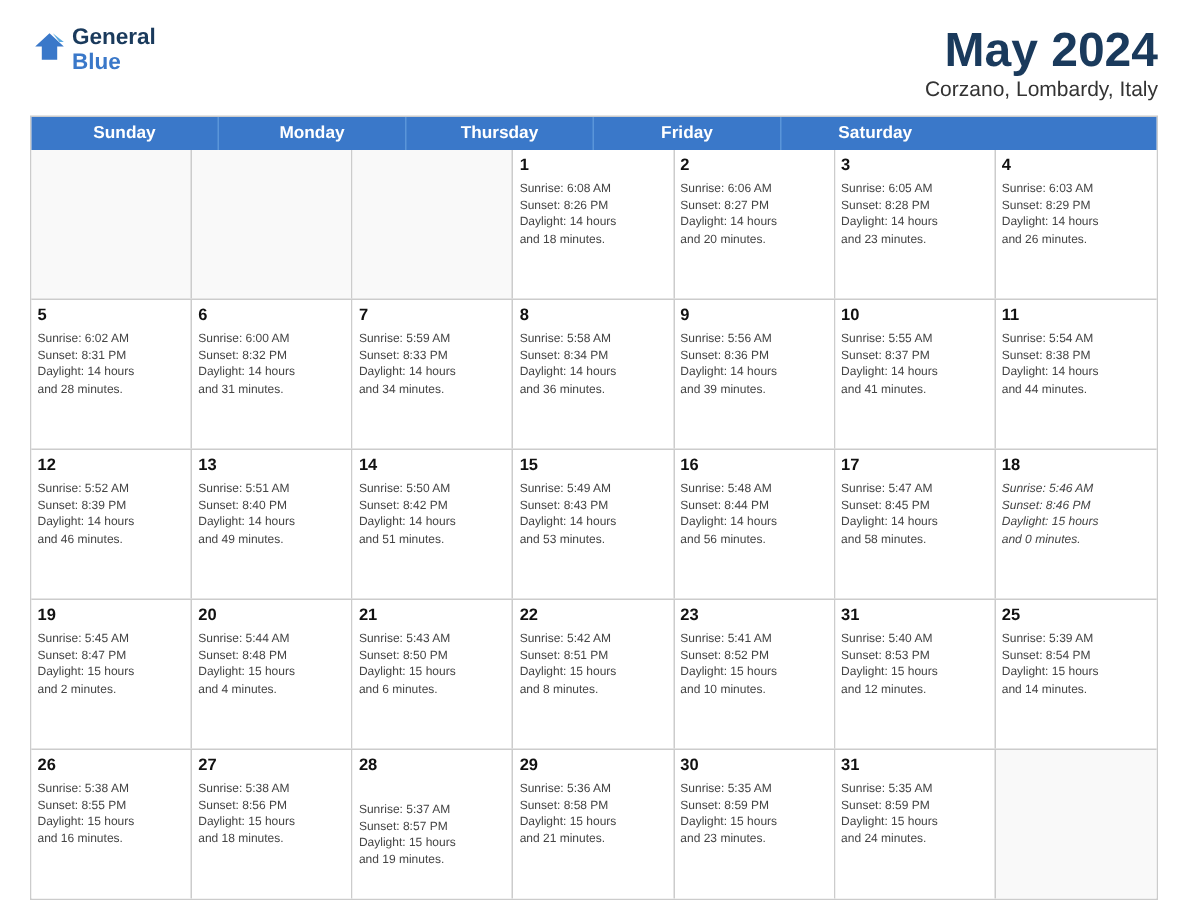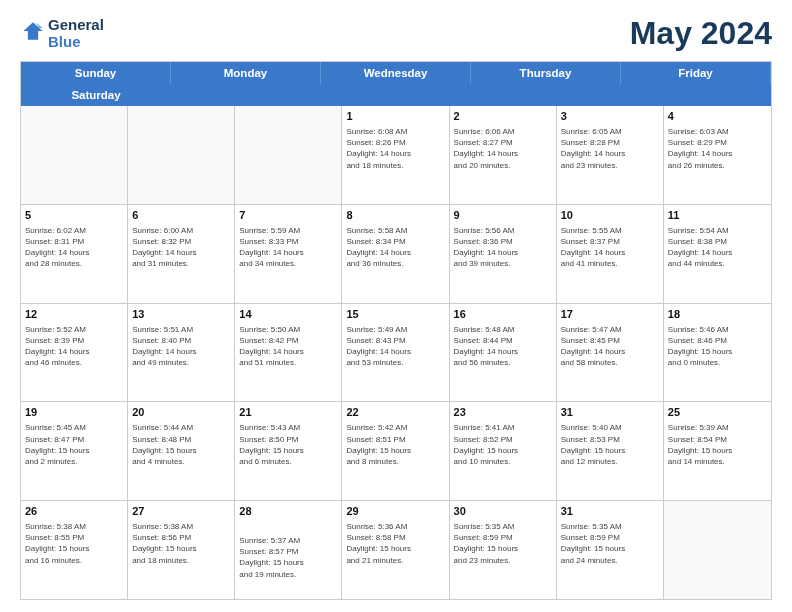--- a/index.html
+++ b/index.html
@@ -46,21 +46,21 @@
       color: #333;
     }
     .calendar {
       flex: 1;
       display: flex;
       flex-direction: column;
       border: 1px solid #ccc;
     }
     .cal-header {
       display: grid;
-      grid-template-columns: repeat(5, 1fr);
+      grid-template-columns: repeat(6, 1fr);
       background: #3a78c9;
     }
     .cal-header-cell {
       color: #fff;
       font-size: 11.5px;
       font-weight: bold;
       text-align: center;
       padding: 5px 2px;
       border-right: 1px solid #5a95d9;
     }
@@ -118,28 +118,28 @@
         <div style="font-size:15px;font-weight:bold;color:#1a3a5c;line-height:1.15">
           <span>General</span>
         </div>
         <div style="font-size:15px;font-weight:bold;color:#3a78c9;line-height:1.15">
           <span>Blue</span>
         </div>
       </div>
     </div>
     <div class="title-block">
       <div class="month-year">May 2024</div>
+      <div class="location">Corzano, Lombardy, Italy</div>
     </div>
   </div>
 
   <div class="calendar">
     <div class="cal-header">
     <div class="cal-header-cell">Sunday</div>
         <div class="cal-header-cell">Monday</div>
-        <div class="cal-header-cell">Wednesday</div>
         <div class="cal-header-cell">Thursday</div>
         <div class="cal-header-cell">Friday</div>
         <div class="cal-header-cell">Saturday</div>
       </div>
     <div class="cal-body">
     <div class="cal-row">
           <div class="cal-cell empty"></div>
           <div class="cal-cell empty"></div>
           <div class="cal-cell empty"></div>
           <div class="cal-cell">
@@ -260,21 +260,21 @@
           </div>
           <div class="cal-cell">
             <span class="day-num">17</span>
             <div class="cell-info" style="white-space: pre-line;">Sunrise: 5:47 AM
 Sunset: 8:45 PM
 Daylight: 14 hours
 and 58 minutes.</div>
           </div>
           <div class="cal-cell">
             <span class="day-num">18</span>
-            <div class="cell-info" style="white-space: pre-line;">Sunrise: 5:46 AM
+            <div class="cell-info" style="white-space: pre-line; font-style: italic;">Sunrise: 5:46 AM
 Sunset: 8:46 PM
 Daylight: 15 hours
 and 0 minutes.</div>
           </div>
         </div>
         <div class="cal-row">
           <div class="cal-cell">
             <span class="day-num">19</span>
             <div class="cell-info" style="white-space: pre-line;">Sunrise: 5:45 AM
 Sunset: 8:47 PM

